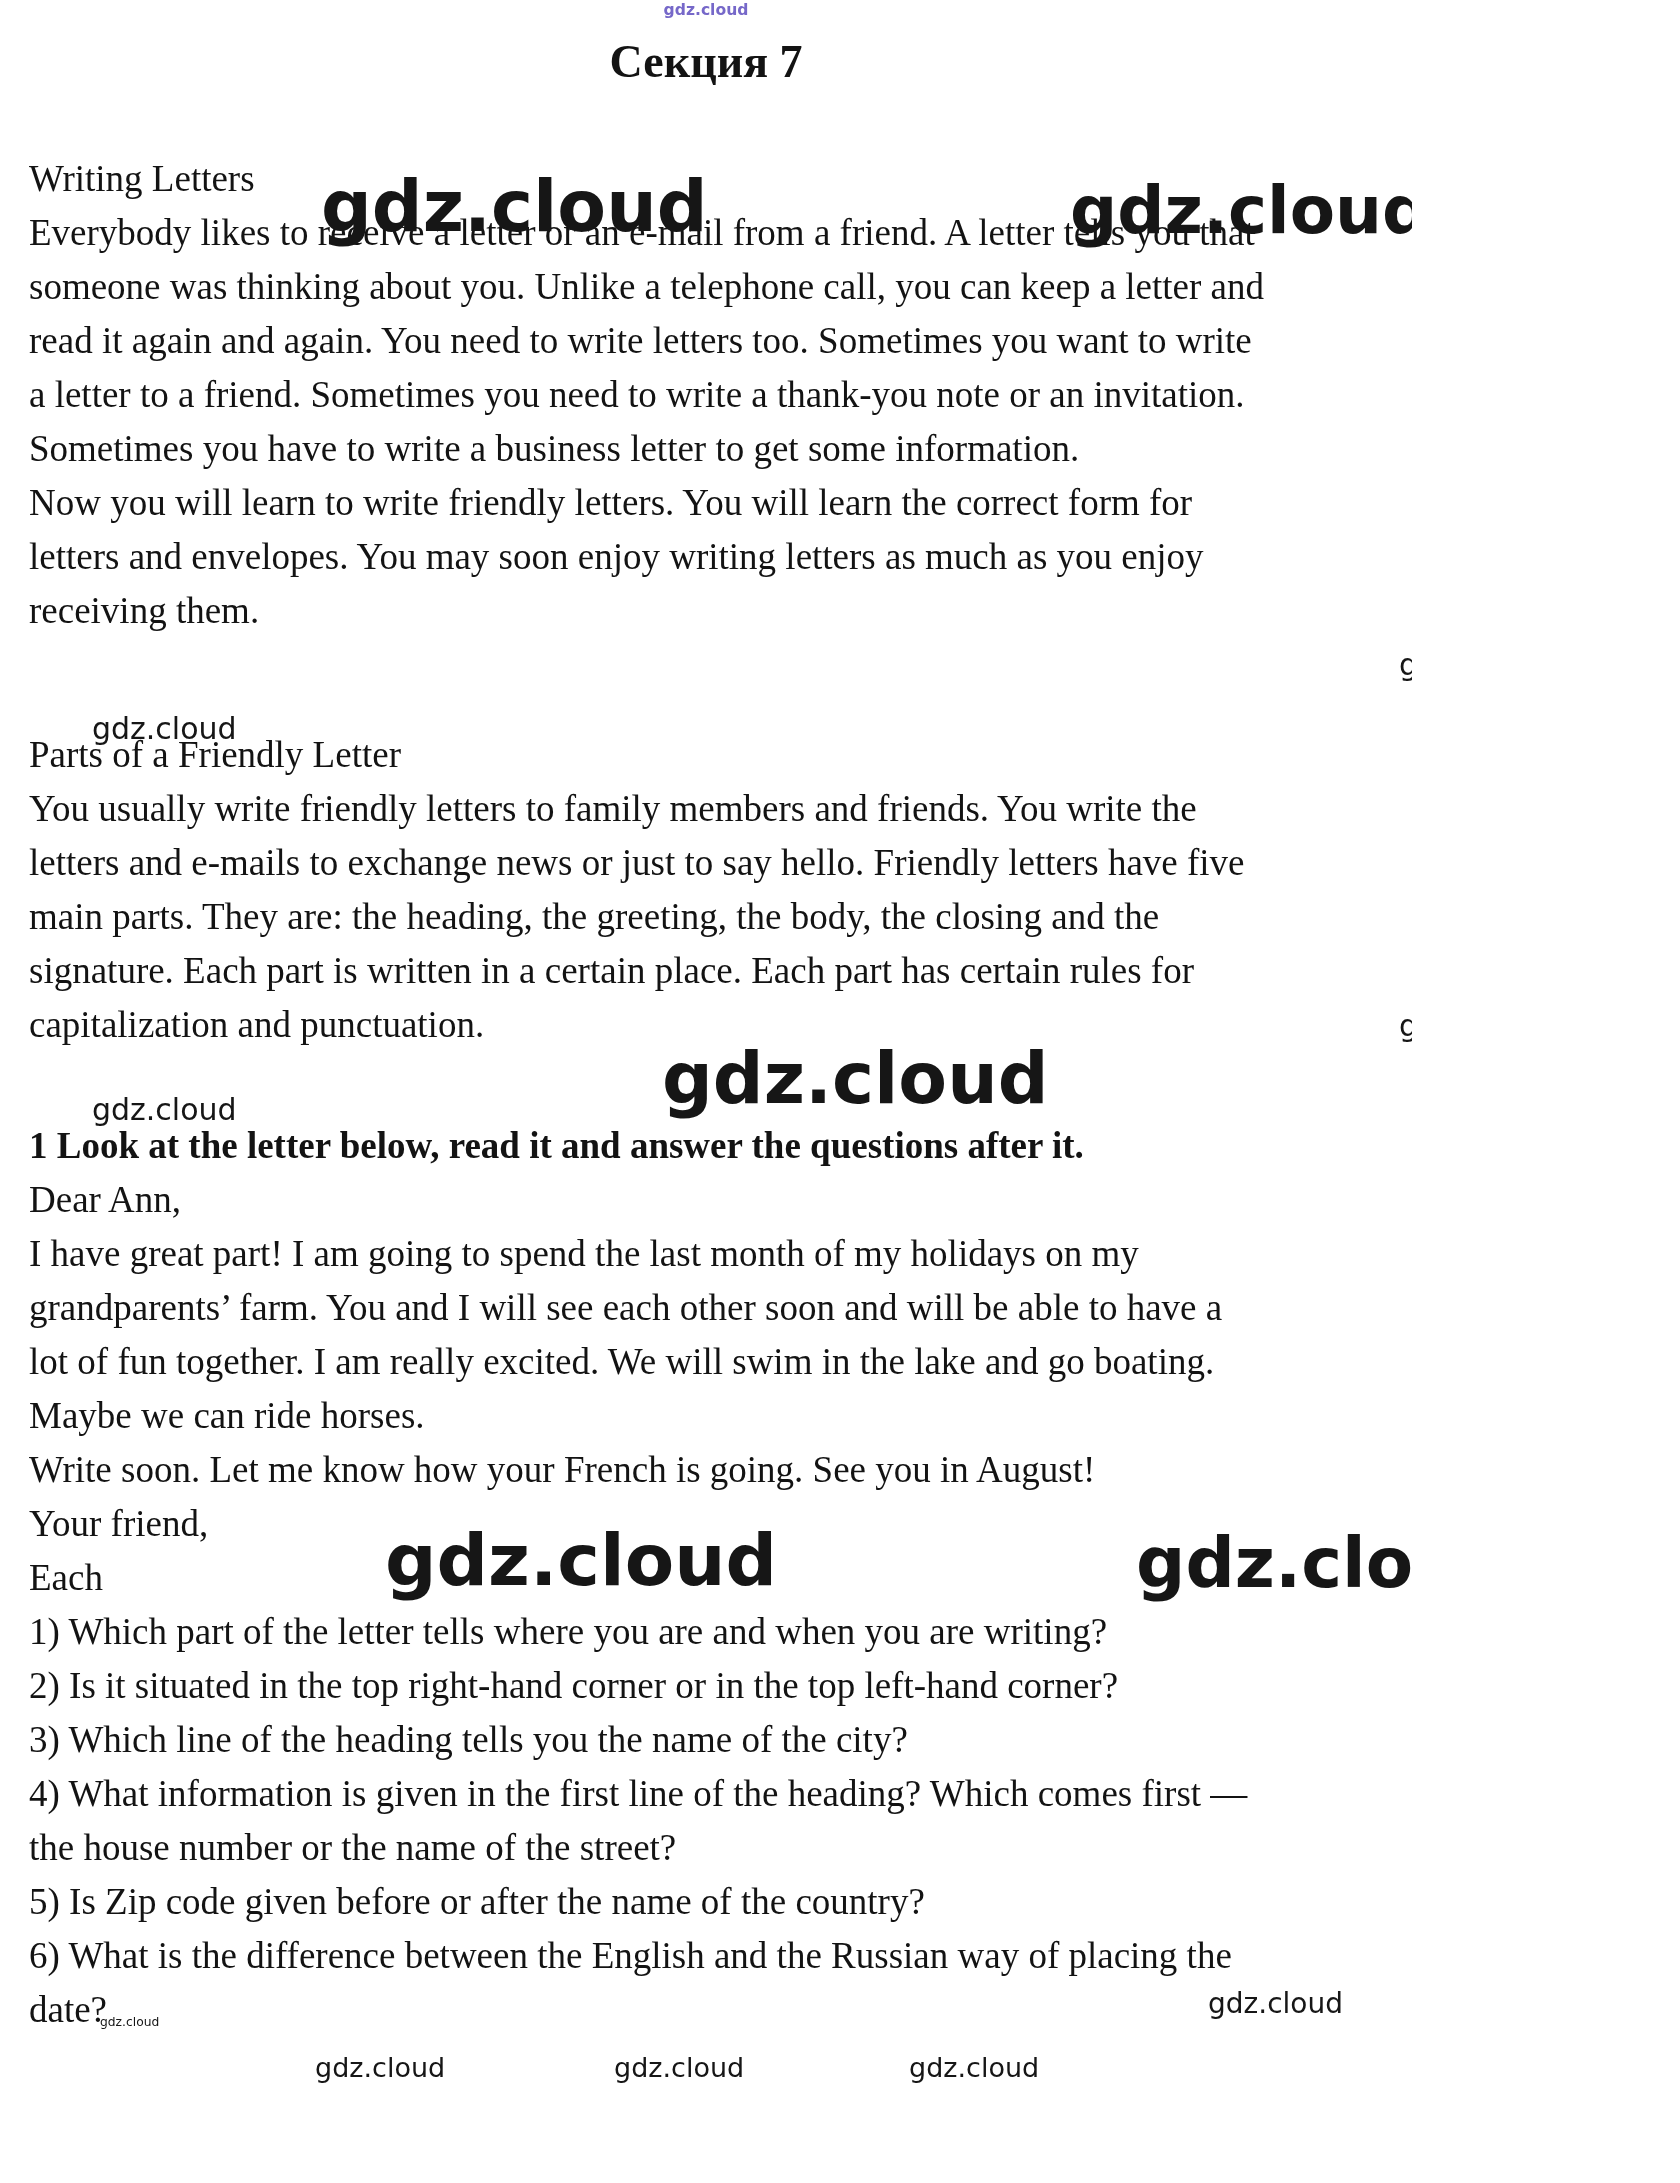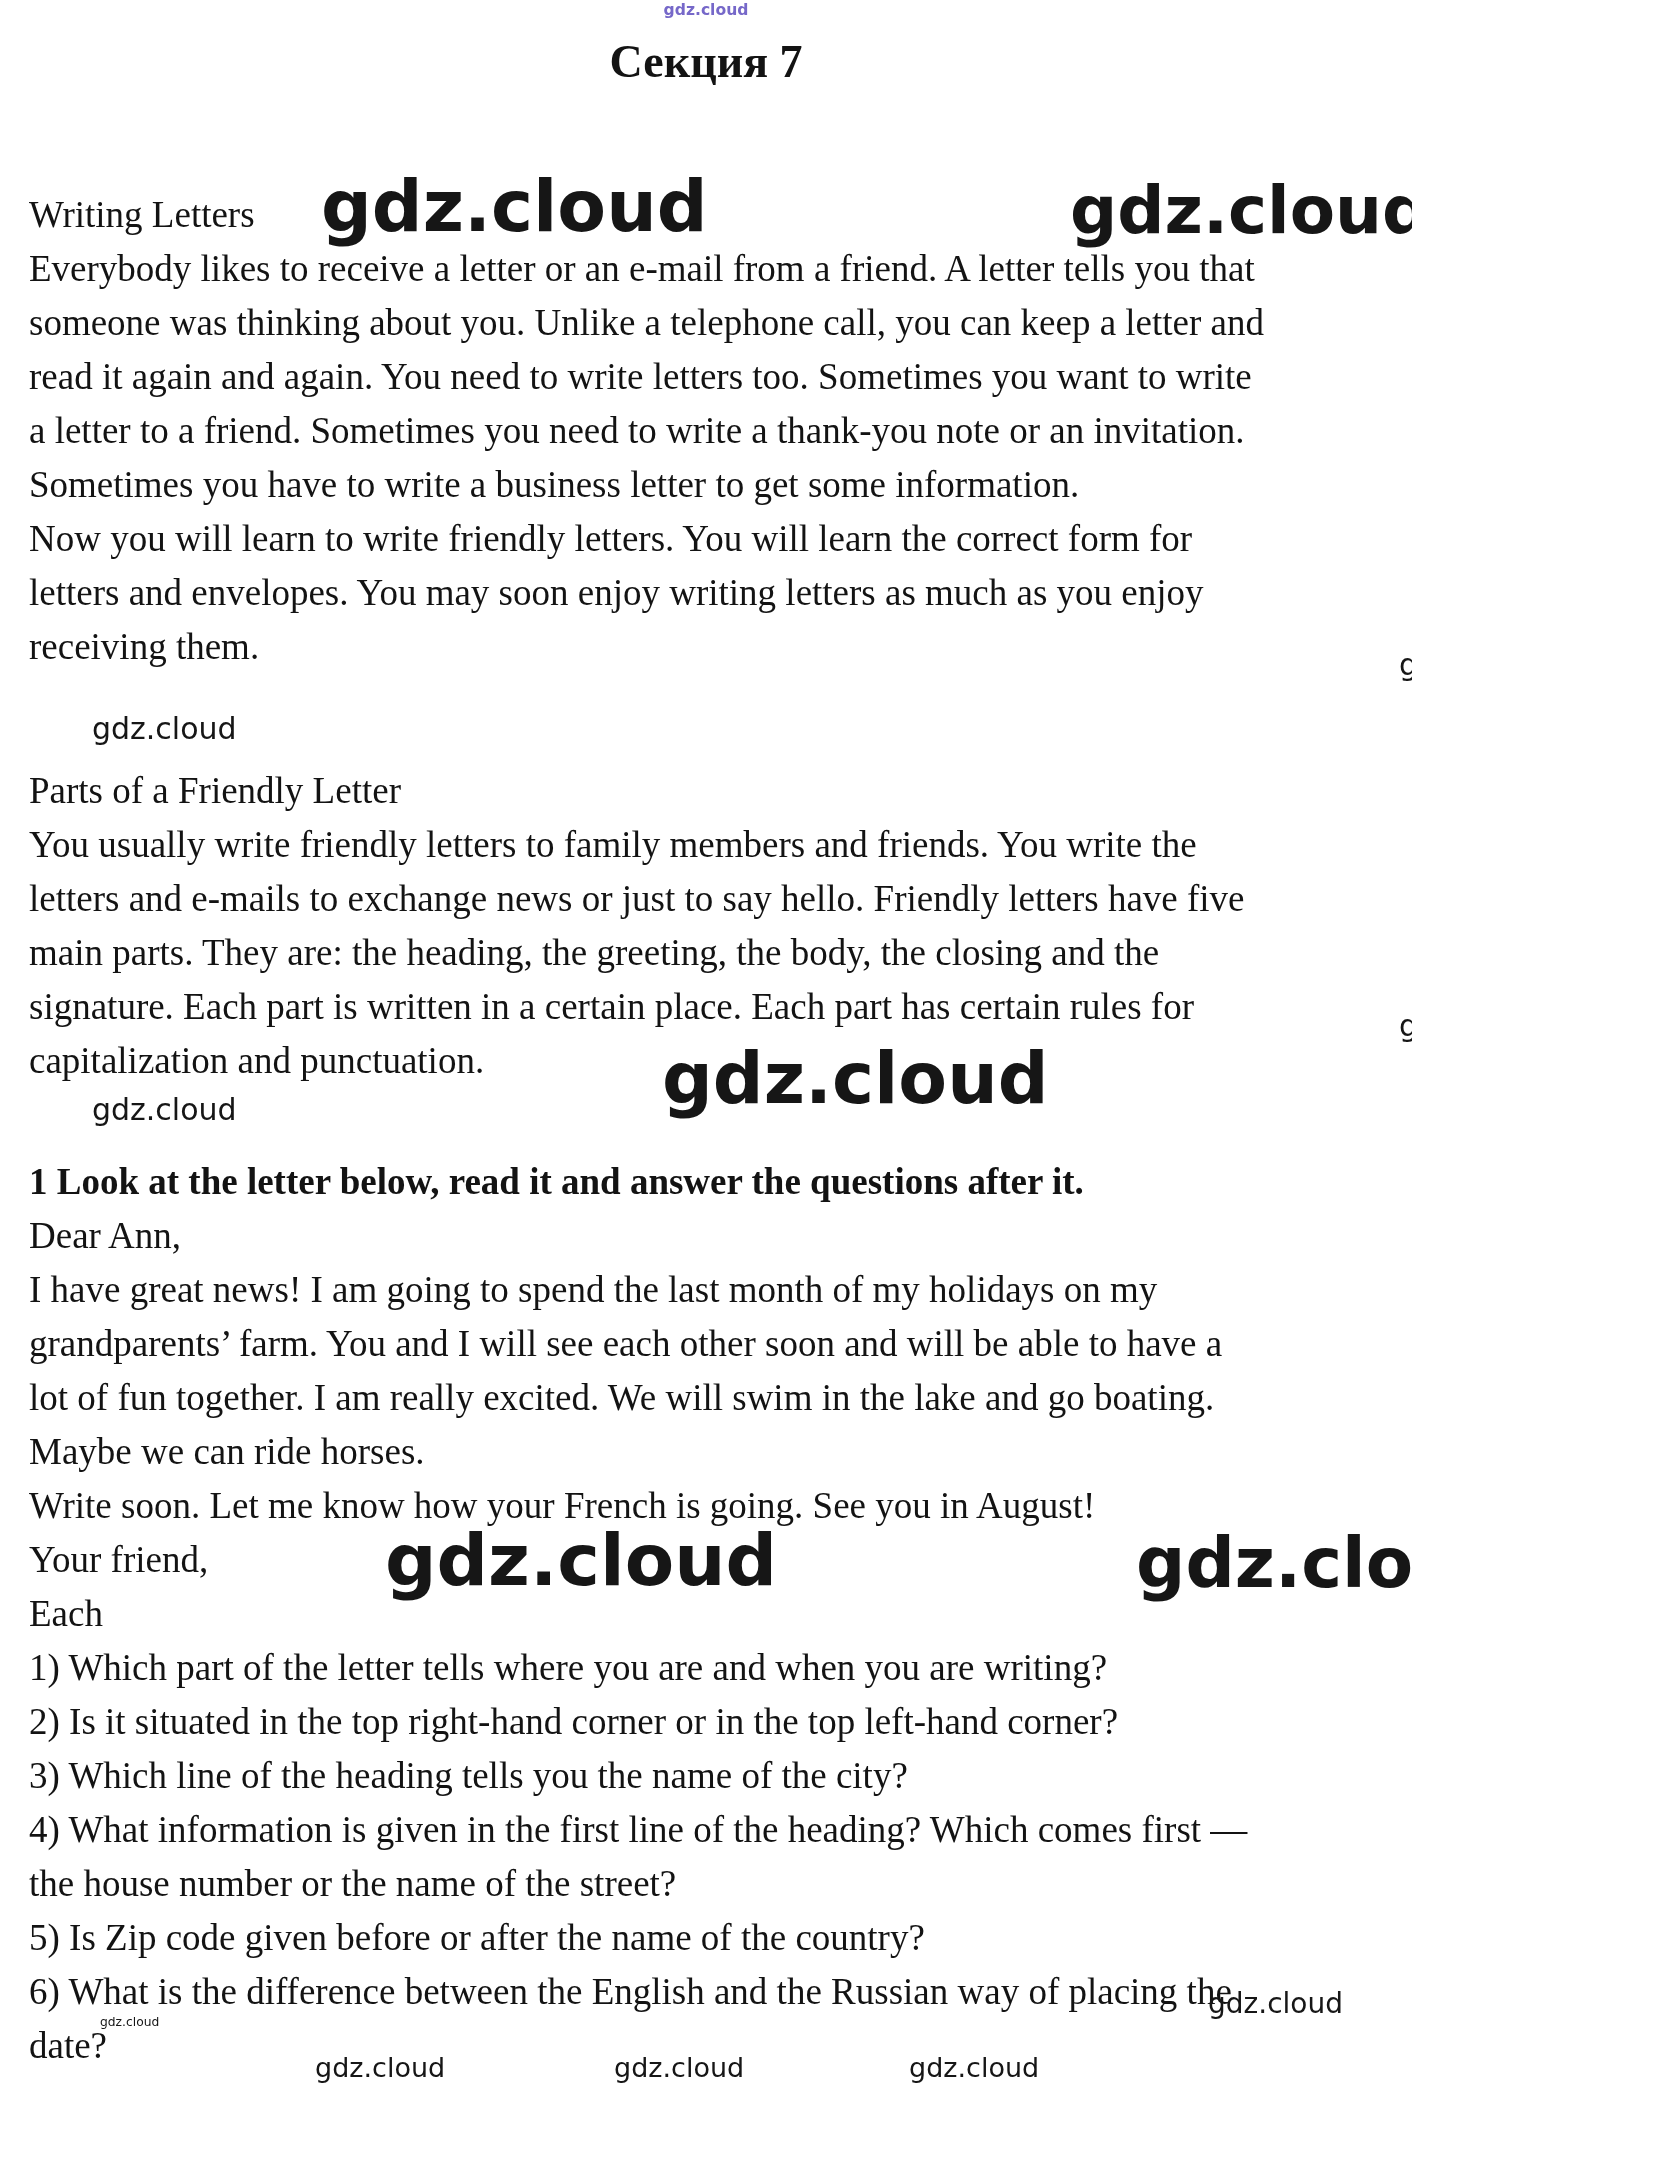--- a/index.html
+++ b/index.html
@@ -25,21 +25,21 @@
     line-height: 44px;
     font-weight: bold;
     text-align: center;
   }
   .line {
     margin: 0;
     font-size: 37px;
     line-height: 54px;
     white-space: pre-line;
   }
-  .intro-title { margin-top: 104px; }
+  .intro-title { margin-top: 68px; }
   .parts-title { margin-top: 90px; }
   .task-line { margin-top: 67px; font-weight: bold; }
   .questions { }
 
   
   .wm {
     position: absolute;
     font-family: "DejaVu Sans", sans-serif;
     font-weight: 600;
     color: #161616;
@@ -103,21 +103,21 @@
     <p class="line parts-title">Parts of a Friendly Letter</p>
     <p class="line">You usually write friendly letters to family members and friends. You write the
 letters and e-mails to exchange news or just to say hello. Friendly letters have five
 main parts. They are: the heading, the greeting, the body, the closing and the
 signature. Each part is written in a certain place. Each part has certain rules for
 capitalization and punctuation.</p>
 
     <p class="line task-line">1 Look at the letter below, read it and answer the questions after it.</p>
 
     <p class="line">Dear Ann,</p>
-    <p class="line">I have great news! I am going to spend the last month of my holidays on my
+    <p class="line">I have great part! I am going to spend the last month of my holidays on my
 grandparents’ farm. You and I will see each other soon and will be able to have a
 lot of fun together. I am really excited. We will swim in the lake and go boating.
 Maybe we can ride horses.</p>
     <p class="line">Write soon. Let me know how your French is going. See you in August!</p>
     <p class="line">Your friend,</p>
     <p class="line">Each</p>
 
     <p class="line questions">1) Which part of the letter tells where you are and when you are writing?
 2) Is it situated in the top right-hand corner or in the top left-hand corner?
 3) Which line of the heading tells you the name of the city?

